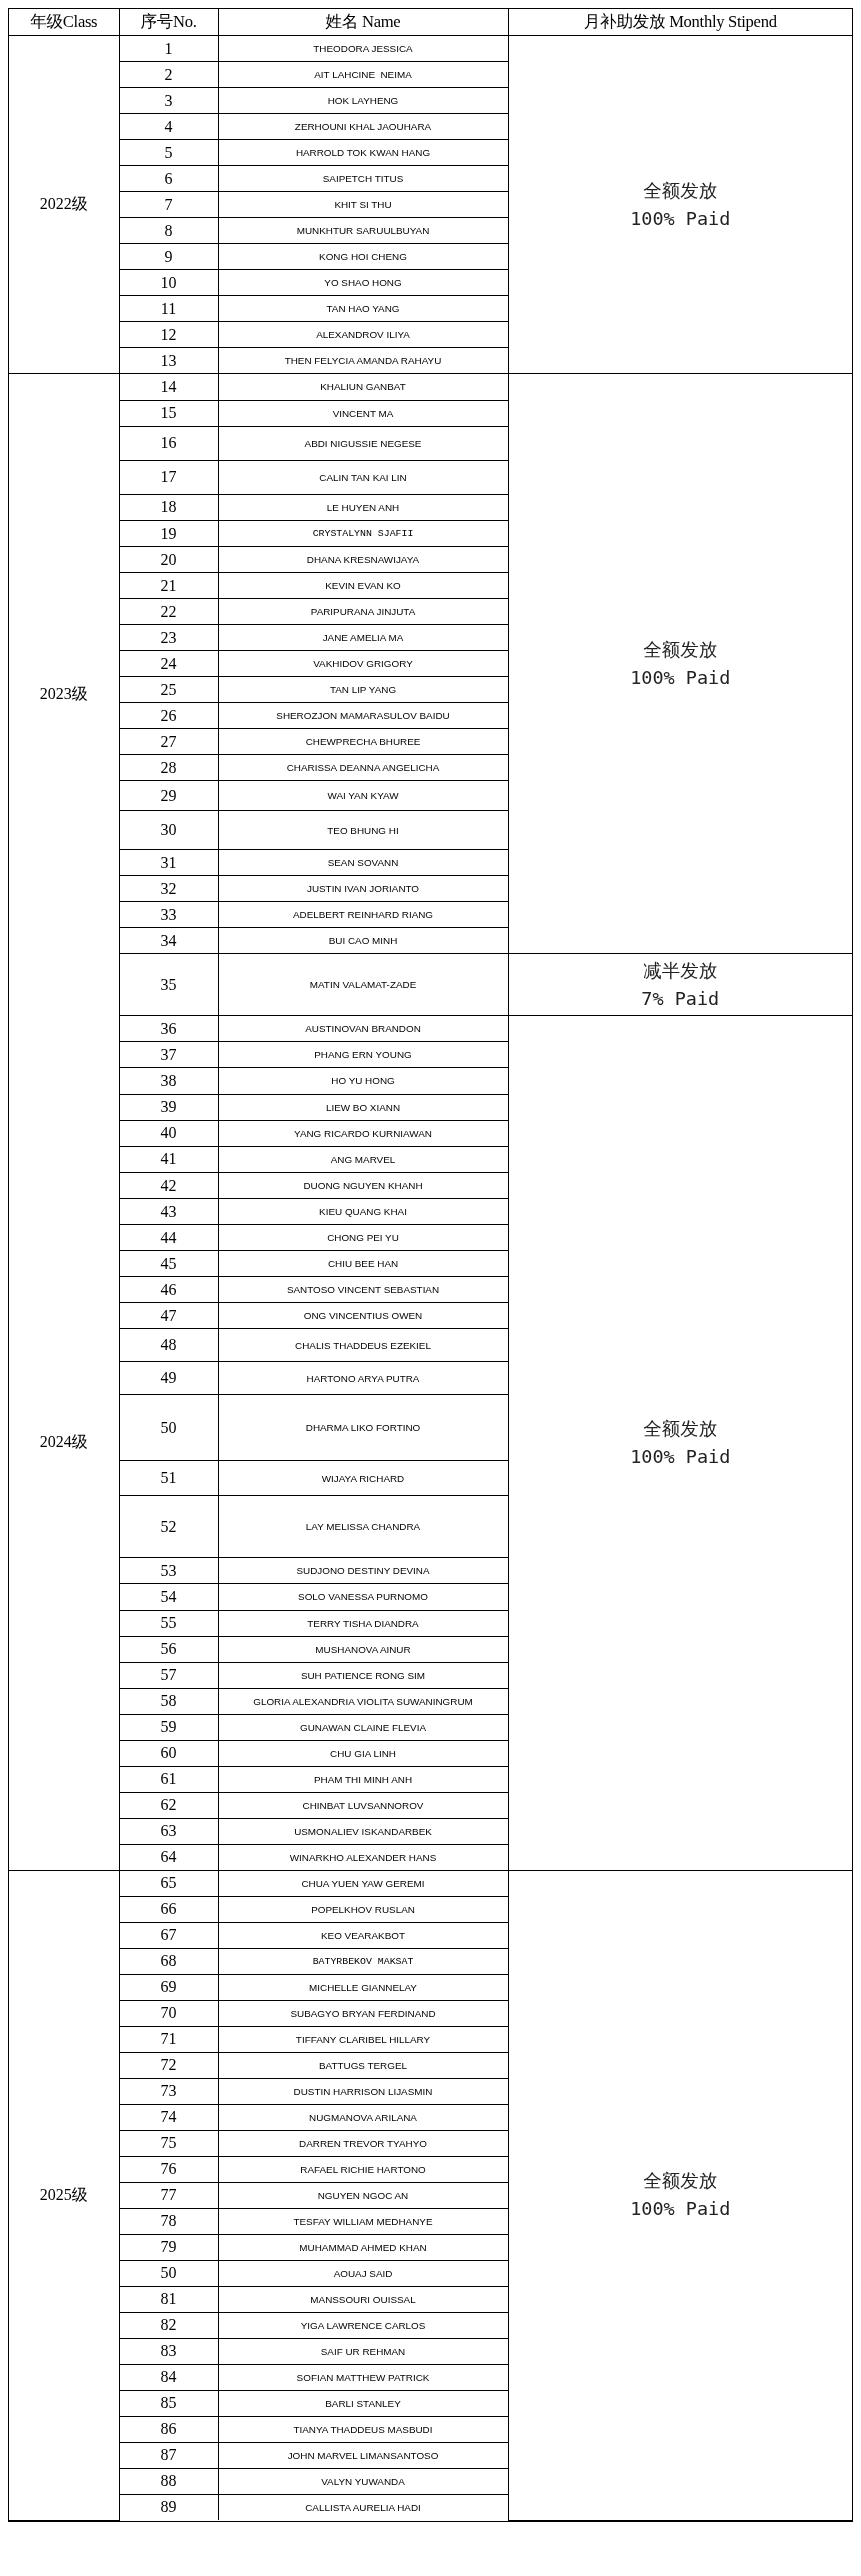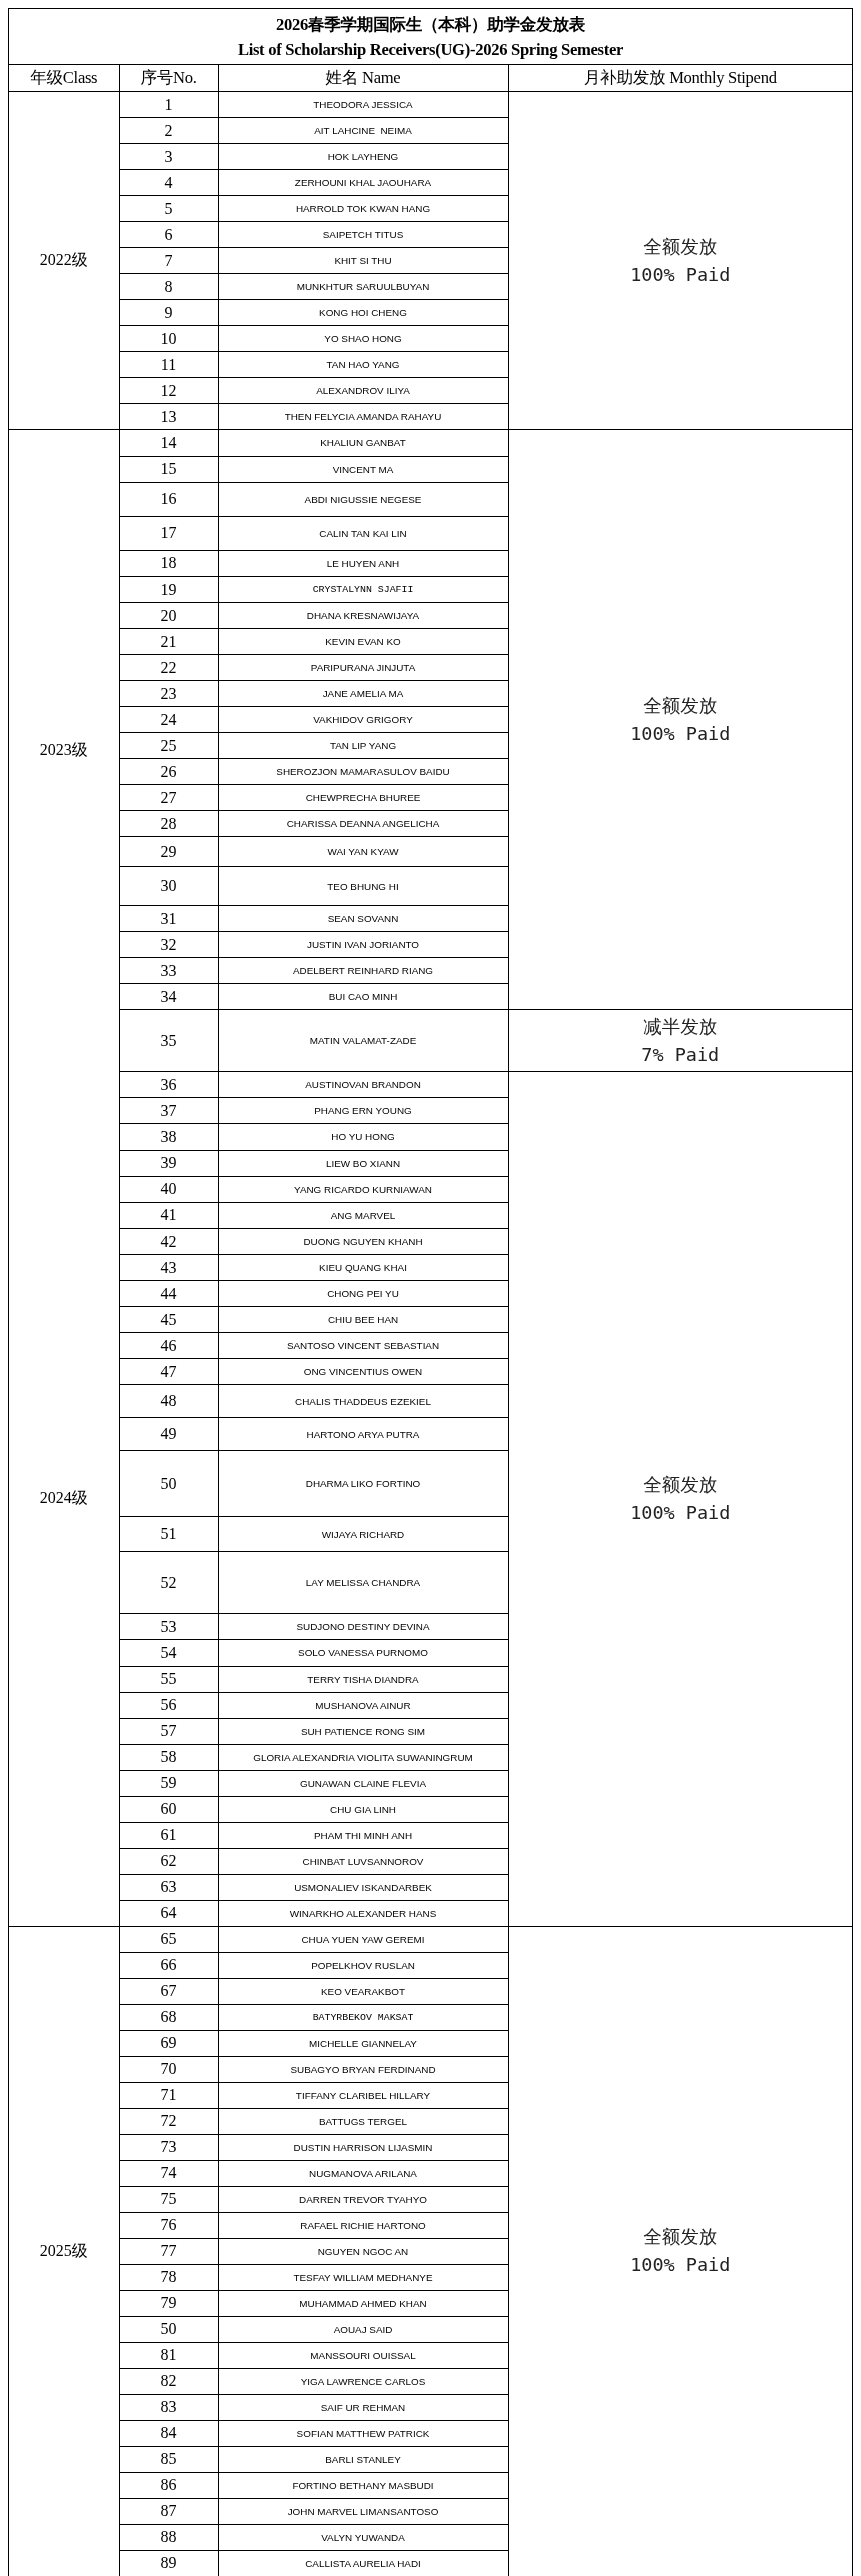--- a/index.html
+++ b/index.html
@@ -38,24 +38,20 @@
     td.cls.no-bottom { border-bottom: none; }
     td.cls.no-top { border-top: none; }
     td.stipend { font-family: "DejaVu Sans Mono", "Liberation Mono", monospace; font-size: 18.5px; line-height: 28px; color: #222; }
     .stip-cn { display: block; }
     .stip-en { display: block; }
   </style>
 </head>
 <body>
 
 <div id="sheet">
-  <div class="title-block">
-    <div class="title-cn">2026春季学期国际生（本科）助学金发放表</div>
-    <div class="title-en">List of Scholarship Receivers(UG)-2026 Spring Semester</div>
-  </div>
   <table>
     <colgroup>
       <col class="col-class">
         <col class="col-no">
         <col class="col-name">
         <col class="col-stipend">
     </colgroup>
     <thead>
       <tr>
         <th>年级Class</th>
@@ -424,21 +420,21 @@
         <tr style="height: 26px;">
           <td class="no">84</td>
           <td class="name" style="white-space: pre;">SOFIAN MATTHEW PATRICK</td>
         </tr>
         <tr style="height: 26px;">
           <td class="no">85</td>
           <td class="name" style="white-space: pre;">BARLI STANLEY</td>
         </tr>
         <tr style="height: 26px;">
           <td class="no">86</td>
-          <td class="name" style="white-space: pre;">FORTINO BETHANY MASBUDI</td>
+          <td class="name" style="white-space: pre;">TIANYA THADDEUS MASBUDI</td>
         </tr>
         <tr style="height: 26px;">
           <td class="no">87</td>
           <td class="name" style="white-space: pre;">JOHN MARVEL LIMANSANTOSO</td>
         </tr>
         <tr style="height: 26px;">
           <td class="no">88</td>
           <td class="name" style="white-space: pre;">VALYN YUWANDA</td>
         </tr>
         <tr style="height: 26px;">

